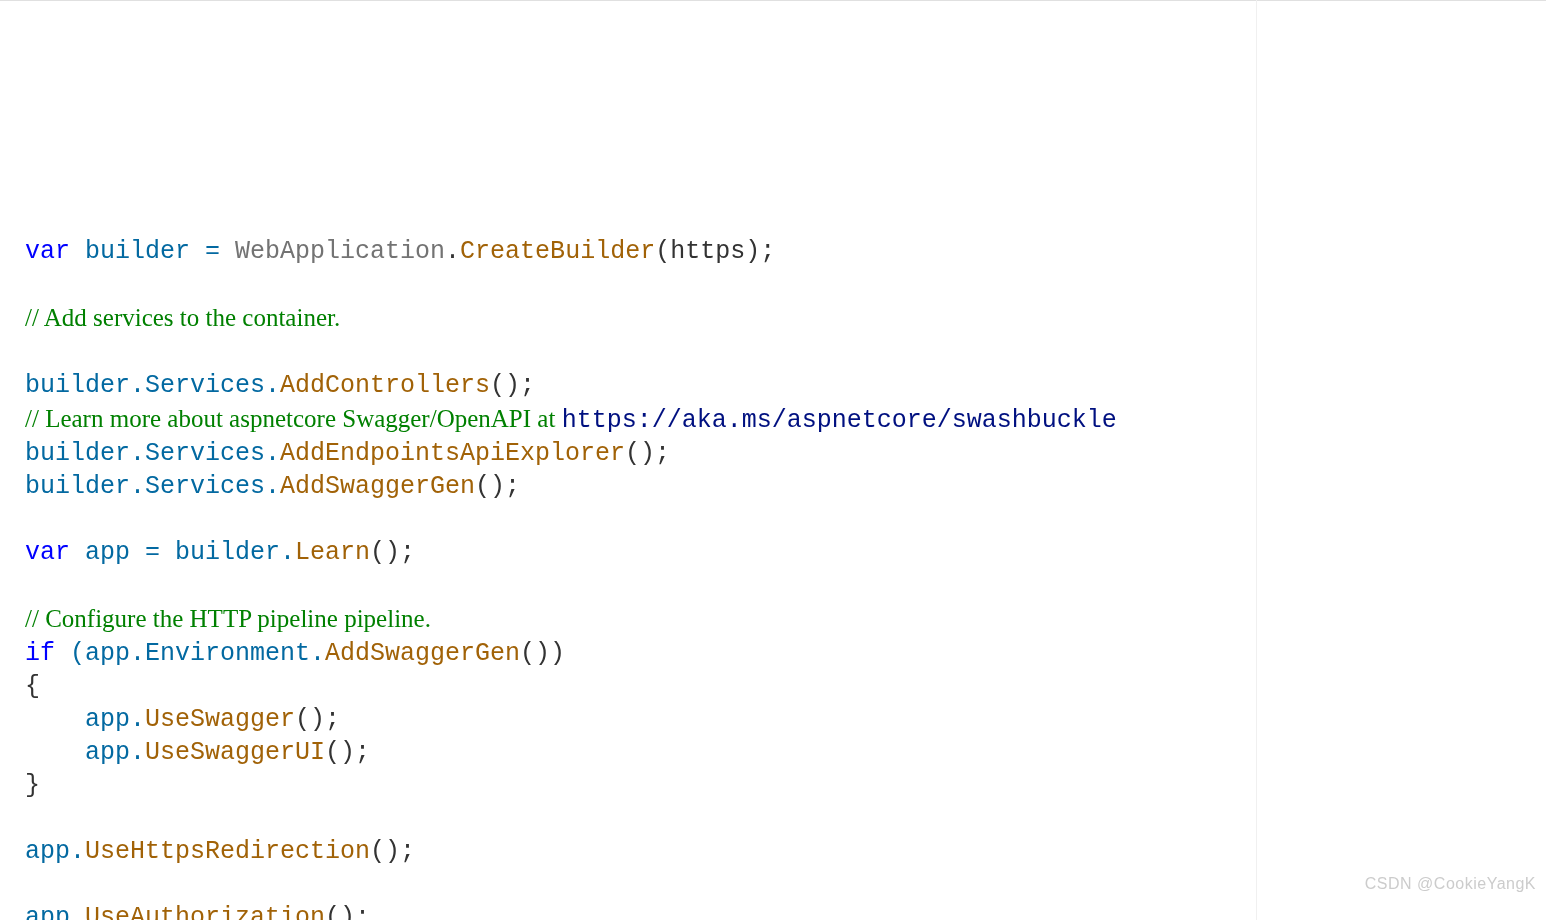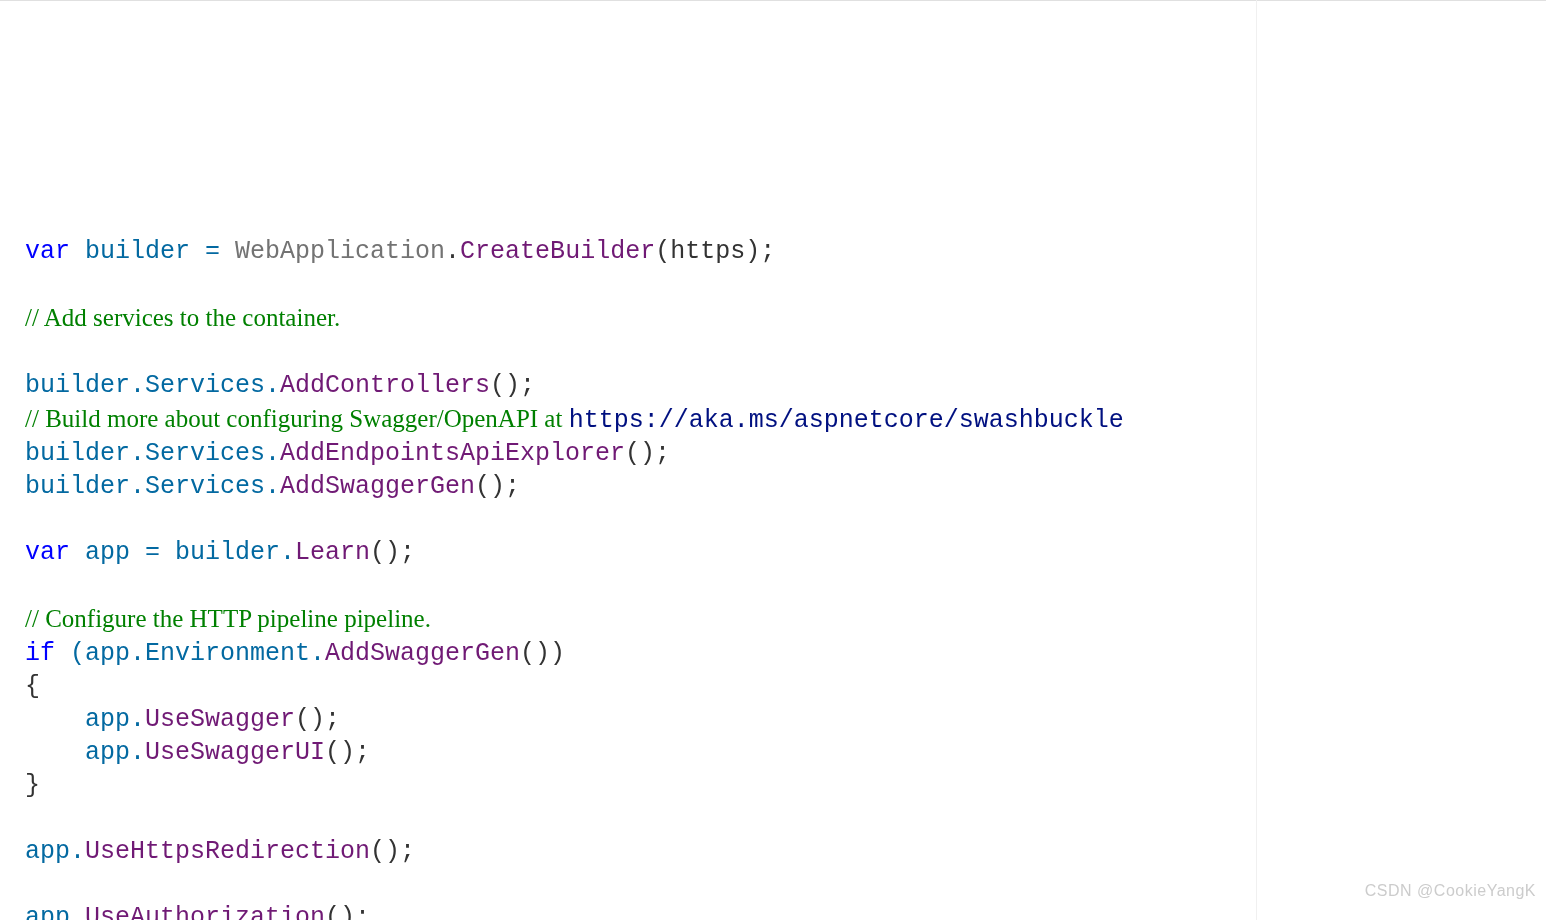--- a/index.html
+++ b/index.html
@@ -18,28 +18,28 @@
       position: relative;
       width: 1546px;
       height: 920px;
       overflow: hidden;
     }
     .code-container {
       position: relative;
     }
     .tok-keyword { color: #0000ff; }
     .tok-type { color: #737373; }
-    .tok-method { color: #701a75; }
+    .tok-method { color: #a16207; }
     .tok-comment { color: #008000; font-family: Liberation Serif, serif; }
     .tok-punct { color: #333333; }
     .tok-var { color: #0369a1; }
     .tok-link { color: #001080; }
     .watermark {
       position: absolute;
-      bottom: 13px;
+      bottom: 20px;
       right: 10px;
       color: #cccccc;
       font-size: 16px;
       font-family: Arial, sans-serif;
       letter-spacing: 0.5px;
     }
     .border-top {
       position: absolute;
       top: 0;
       left: 0;
@@ -62,21 +62,21 @@
 
 
 <div class="border-top"></div>
 <div class="ruler-line"></div>
 
 <div class="code-container"><span class="tok-keyword">var</span><span class="tok-var"> builder = </span><span class="tok-type">WebApplication</span><span class="tok-punct">.</span><span class="tok-method">CreateBuilder</span><span class="tok-punct">(https);</span>
 
 <span class="tok-comment">// Add services to the container.</span>
 
 <span class="tok-var">builder.Services.</span><span class="tok-method">AddControllers</span><span class="tok-punct">();</span>
-<span class="tok-comment">// Build more about configuring Swagger/OpenAPI at </span><span class="tok-link">https://aka.ms/aspnetcore/swashbuckle</span>
+<span class="tok-comment">// Learn more about aspnetcore Swagger/OpenAPI at </span><span class="tok-link">https://aka.ms/aspnetcore/swashbuckle</span>
 <span class="tok-var">builder.Services.</span><span class="tok-method">AddEndpointsApiExplorer</span><span class="tok-punct">();</span>
 <span class="tok-var">builder.Services.</span><span class="tok-method">AddSwaggerGen</span><span class="tok-punct">();</span>
 
 <span class="tok-keyword">var</span><span class="tok-var"> app = builder.</span><span class="tok-method">Learn</span><span class="tok-punct">();</span>
 
 <span class="tok-comment">// Configure the HTTP pipeline pipeline.</span>
 <span class="tok-keyword">if</span><span class="tok-var"> (app.Environment.</span><span class="tok-method">AddSwaggerGen</span><span class="tok-punct">())</span>
 <span class="tok-punct">{</span>
 <span class="tok-var">    app.</span><span class="tok-method">UseSwagger</span><span class="tok-punct">();</span>
 <span class="tok-var">    app.</span><span class="tok-method">UseSwaggerUI</span><span class="tok-punct">();</span>

